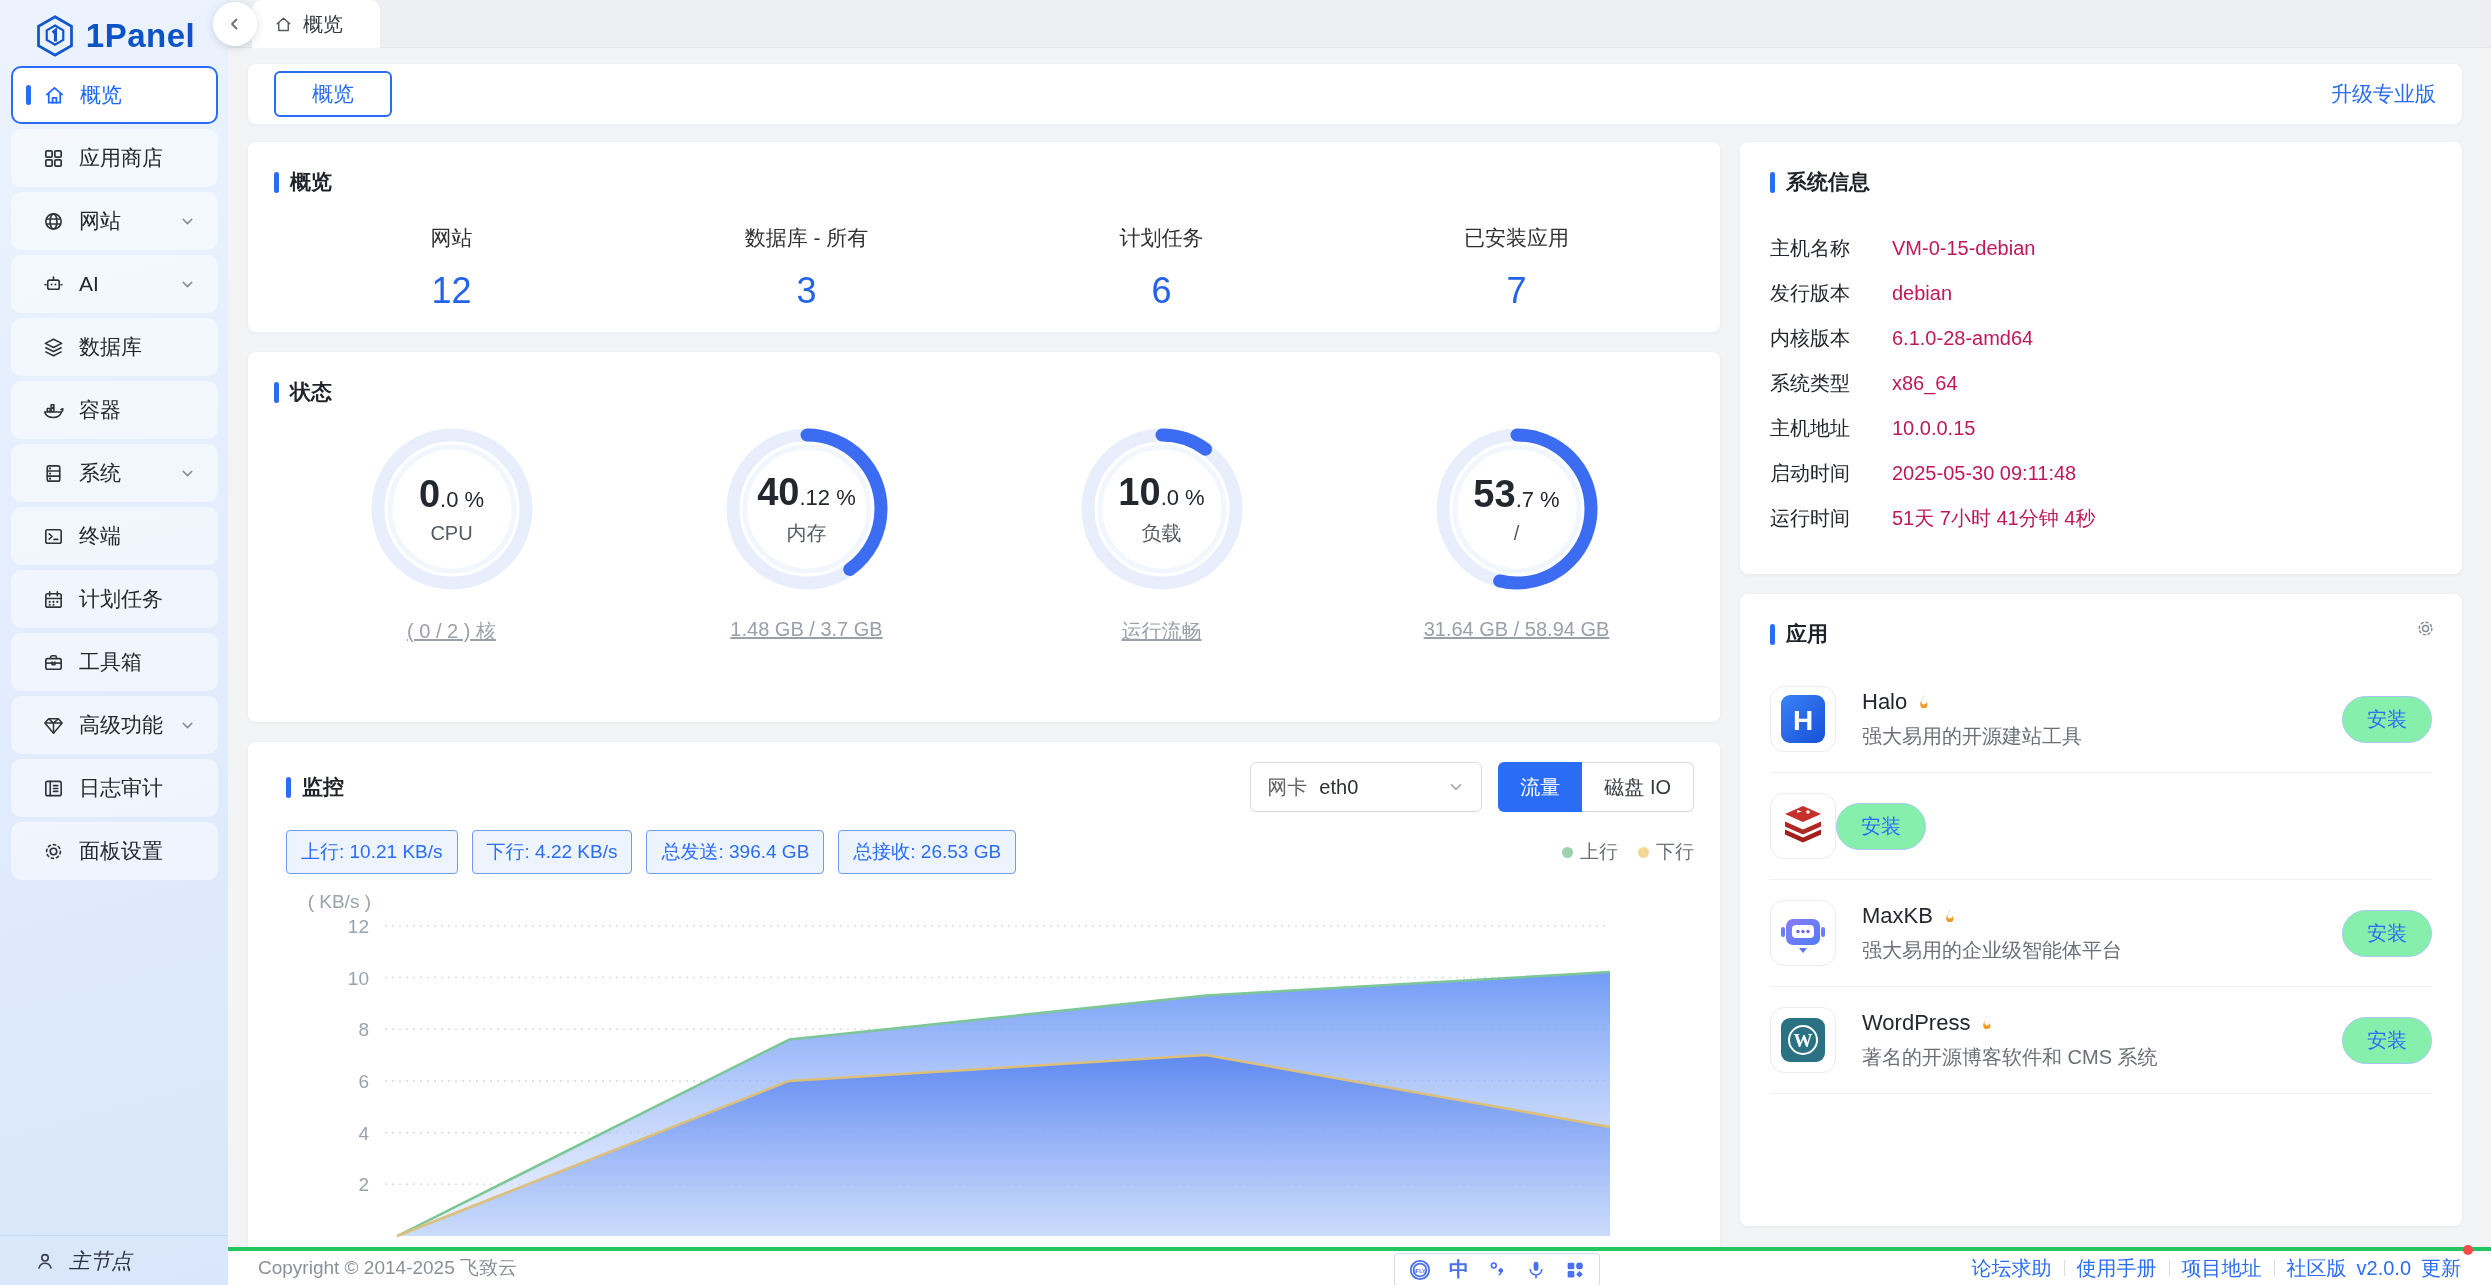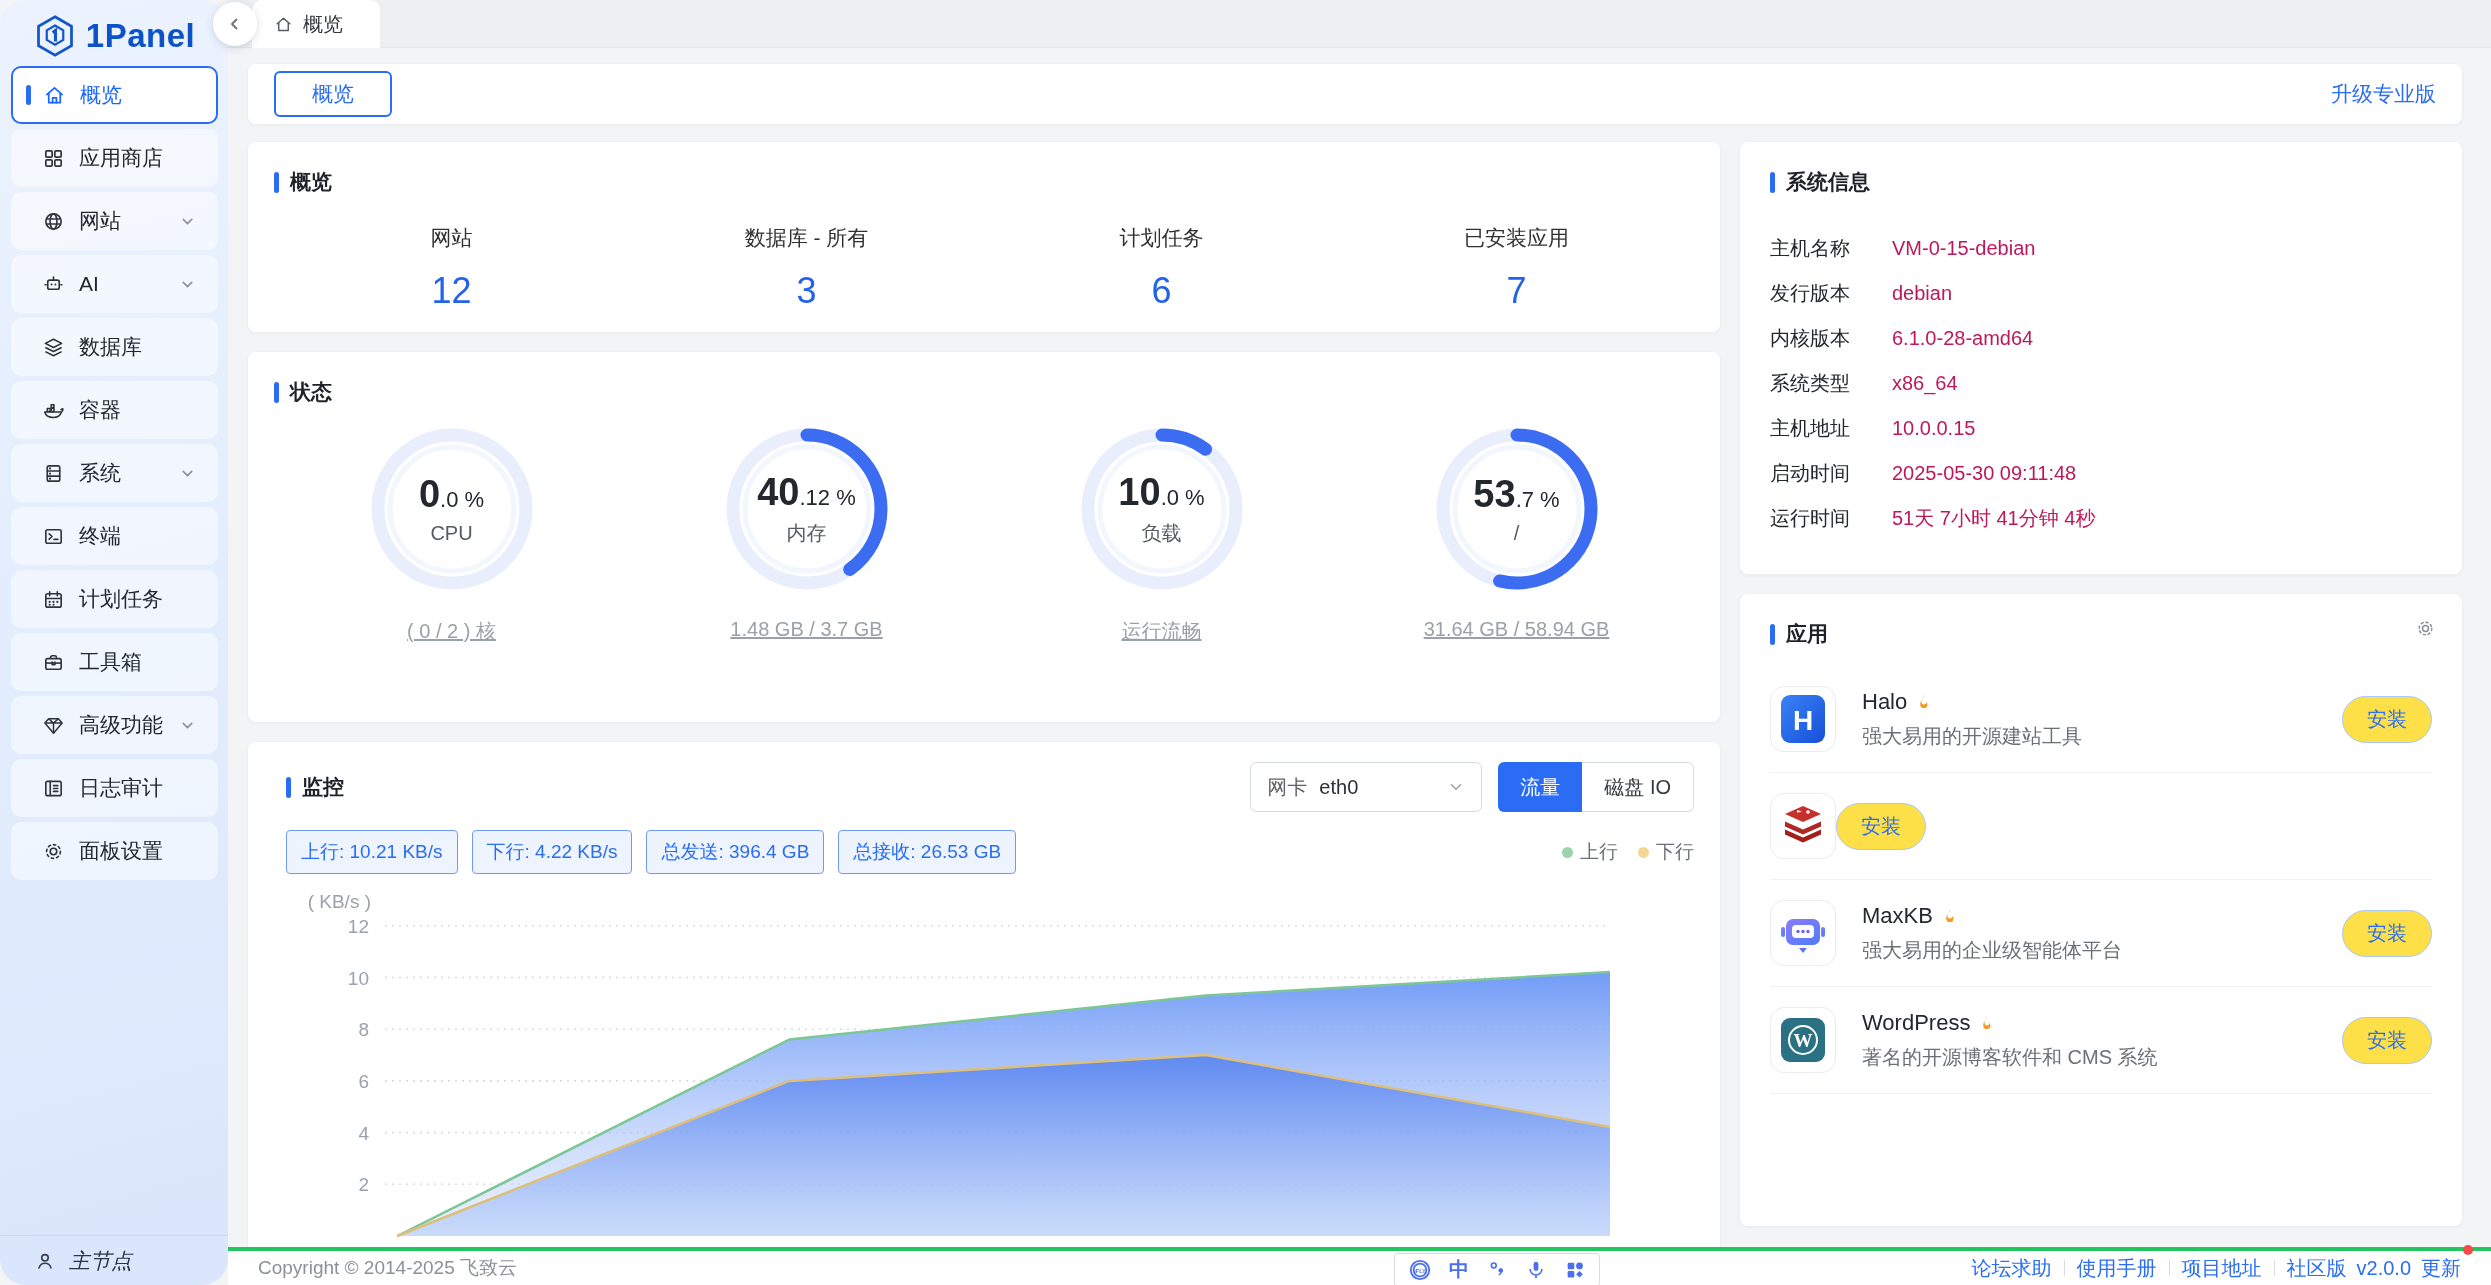--- a/index.html
+++ b/index.html
@@ -2,21 +2,21 @@
 <html><head>
 <meta charset="utf-8">
 <style>
   * { margin:0; padding:0; box-sizing:border-box; }
   html,body { width:2491px; height:1285px; overflow:hidden;
     font-family:"Liberation Sans","DejaVu Sans",sans-serif; background:#f3f4f6; color:#1f2329; }
   .app { position:relative; width:2491px; height:1285px; }
 
   
   .sidebar { position:absolute; left:0; top:0; bottom:0; width:228px;
-    background:linear-gradient(165deg,#ecf3fe 0%,#e3edfd 45%,#d9e6fb 100%); z-index:20;border-radius:26px; }
+    background:linear-gradient(165deg,#ecf3fe 0%,#e3edfd 45%,#d9e6fb 100%); z-index:20; }
   .logo-row { display:flex; align-items:center; justify-content:center; gap:9px; padding-top:13px; height:58px; }
   .logo-text { font-size:33px; font-weight:800; color:#0d53c8; letter-spacing:.5px; }
   .menu { margin-top:8px; }
   .s-item { position:relative; margin:0 10px 5px 11px; height:58px; border-radius:10px;
     background:rgba(255,255,255,.5); display:flex; align-items:center; padding-left:30px; cursor:pointer; }
   .s-item .s-icon { width:24px; height:24px; display:flex; align-items:center; justify-content:center; color:#2f343b; }
   .s-item .s-label { margin-left:14px; font-size:21px; color:#23272e; }
   .s-item .chev { position:absolute; right:22px; color:#8a9099; }
   .s-item.active { background:#fff; border:2px solid #2a6df4; padding-left:13px; }
   .s-item.active .s-label, .s-item.active .s-icon { color:#1a66ff; }
@@ -94,21 +94,21 @@
   .sys-value { font-size:20px; color:#be185d; }
 
   .apps-card { position:relative; height:632px; padding:26px 30px 0; }
   .gear-btn { position:absolute; right:26px; top:24px; color:#878d96; cursor:pointer; }
   .app-row { display:flex; align-items:center; height:107px; border-bottom:1px solid #f0f1f4; }
   .tile { width:66px; height:66px; border:1px solid #e9ecf0; border-radius:14px; background:#fff;
     display:flex; align-items:center; justify-content:center; flex:none; }
   .app-info { margin-left:26px; flex:1; }
   .app-name { display:flex; align-items:center; gap:8px; font-size:22px; font-weight:500; color:#23272e; }
   .app-desc { margin-top:8px; font-size:20px; color:#6b7077; }
-  .install-btn { padding:9px 24px; border:1px solid #a9c7f9; border-radius:24px; background:#fde047;
+  .install-btn { padding:9px 24px; border:1px solid #a9c7f9; border-radius:24px; background:#86efac;
     color:#2a6df4; font-size:20px; cursor:pointer; font-family:inherit; flex:none; }
 
   
   .footer { position:absolute; left:228px; right:0; bottom:0; height:38px; background:#fff;
     border-top:4px solid #22c55e; z-index:40; display:flex; align-items:center; padding:0 30px; }
   .copyright { font-size:19px; color:#8b9199; }
   .ime { position:absolute; left:1166px; top:2px; height:33px; border:1px solid #d9dce2; border-radius:3px;
     background:#fff; display:flex; align-items:center; gap:17px; padding:0 13px; color:#4a6ff0; }
   .ime-zh { font-size:20px; font-weight:700; color:#4a6ff0; }
   .flinks { margin-left:auto; display:flex; align-items:center; font-size:20px; color:#2a6df4; }

